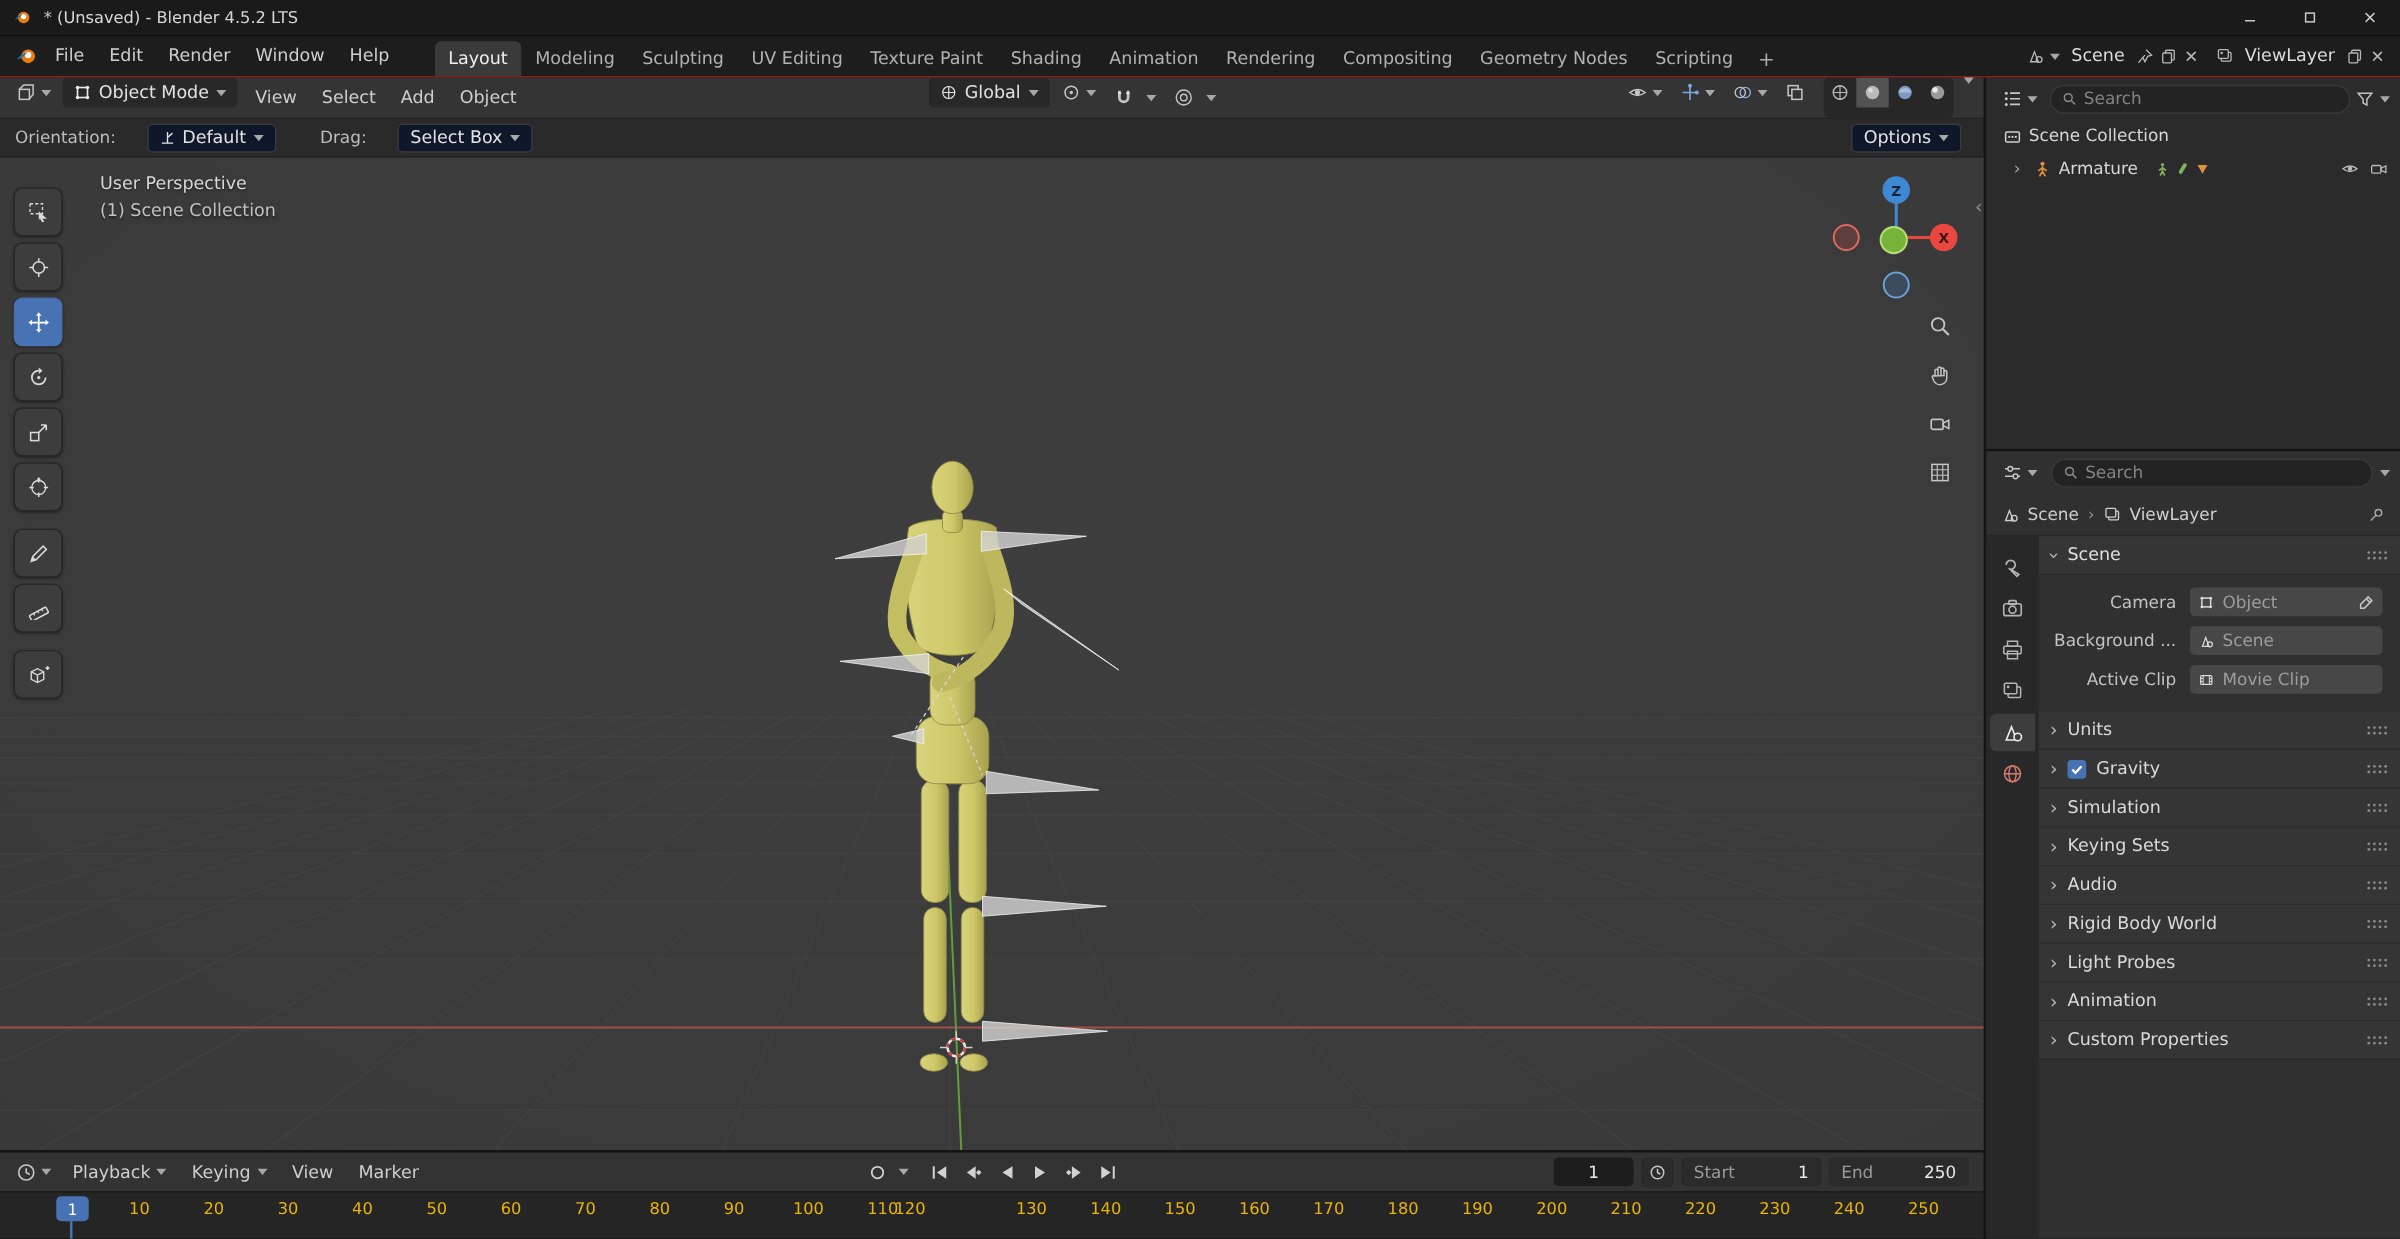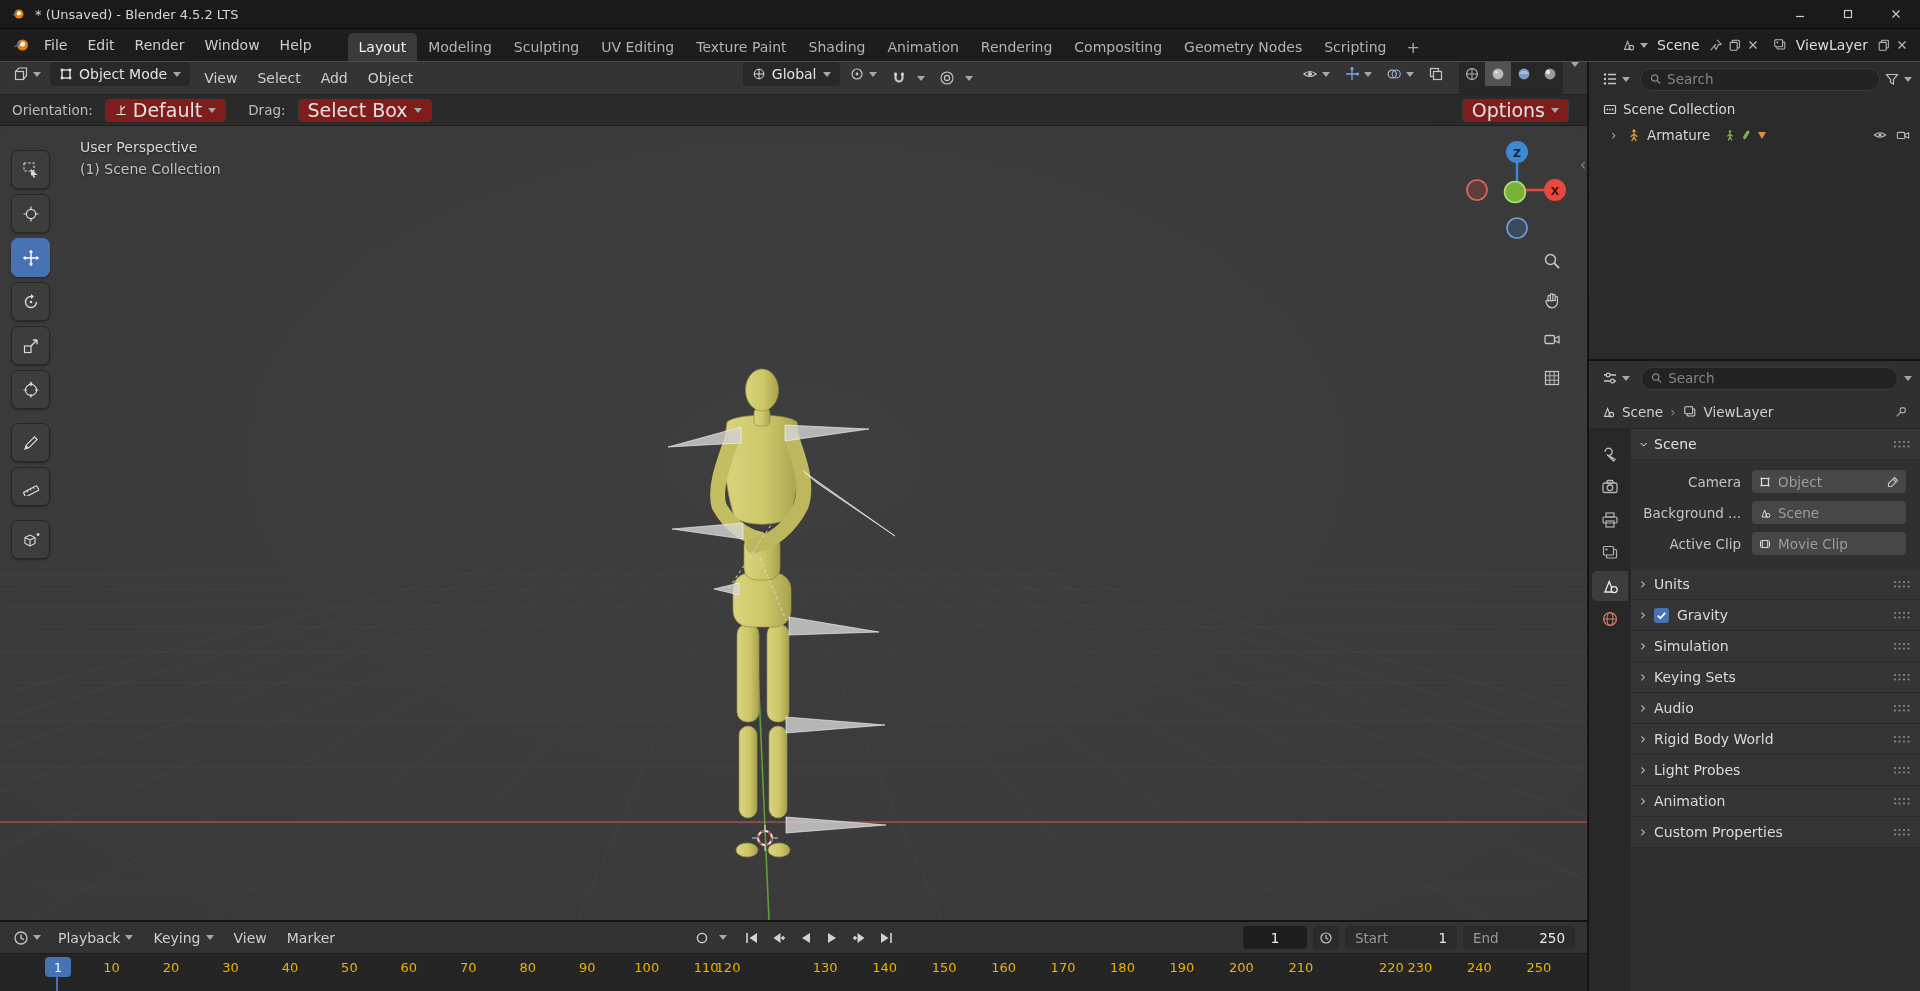--- a/index.html
+++ b/index.html
@@ -37,23 +37,23 @@
   .vp-header{height:33px;background:#343434;display:flex;align-items:center;padding:0 8px;gap:4px;border-bottom:1px solid #222;flex:none}
   .hdr-left,.hdr-mid,.hdr-right{display:flex;gap:4px;height:100%}
   .hdr-mid{margin:0 auto}
   .dd{display:flex;align-items:center;gap:6px;background:#282828;border-radius:4px;padding:0 9px;height:24px;color:#e3e3e3;white-space:nowrap}
   .icon-dd{display:flex;align-items:center;gap:4px;padding:0 5px;height:24px;border-radius:4px;color:#c6c6c6}
   .icon-btn{display:flex;align-items:center;justify-content:center;width:26px;height:24px;border-radius:4px;background:transparent;border:none;color:#c6c6c6}
   .seg{display:flex;align-items:center}
   .shading-group{display:flex;background:#272727;border-radius:4px;overflow:hidden;margin-left:6px}
   .shade-btn{width:26px;height:24px;display:flex;align-items:center;justify-content:center;border:none;background:transparent;color:#bdbdbd}
   .shade-btn.active{background:#525252}
-  .vp-subheader{height:31px;background:#2a2a2a;display:flex;align-items:center;gap:12px;padding:0 12px;border-bottom:1px solid #1e1e1e;flex:none;font-size:13.5px}
+  .vp-subheader{height:31px;background:#2a2a2a;display:flex;align-items:center;gap:25px;padding:0 12px;border-bottom:1px solid #1e1e1e;flex:none;font-size:13.5px}
   .sub-label{color:#bdbdbd}
-  .dd.small{height:23px;font-size:19px;background:#7f1d1d;border:1px solid #3c3c3c}
+  .dd.small{height:23px;font-size:14px;background:#0f172a;border:1px solid #3c3c3c}
   .spacer{flex:1}
 
   
   .viewport{flex:1;position:relative;background:radial-gradient(ellipse at 50% 42%,#3e3e3e 0%,#393939 100%);overflow:hidden;min-height:0}
   .scene-svg{position:absolute;inset:0;width:100%;height:100%}
   .vp-overlay-text{position:absolute;left:80px;top:10px;line-height:22px;color:#d8d8d8;text-shadow:0 1px 2px rgba(0,0,0,.5);pointer-events:none}
   .vp-overlay-text .l2{color:#c2c2c2}
   .toolbar{position:absolute;left:11px;top:24px;display:flex;flex-direction:column}
   .tool-btn{width:39px;height:39px;border-radius:7px;background:#3d3d3d;border:1px solid #272727;display:flex;align-items:center;justify-content:center;color:#dadada;margin-bottom:5px;box-shadow:0 1px 2px rgba(0,0,0,.35)}
   .tool-btn.active{background:#4772b3;border-color:#4772b3;color:#fff}
@@ -646,21 +646,21 @@
           <span class="tick" style="left: 728px;">120</span>
           <span class="tick" style="left: 825.163px;">130</span>
           <span class="tick" style="left: 884.633px;">140</span>
           <span class="tick" style="left: 944.103px;">150</span>
           <span class="tick" style="left: 1003.57px;">160</span>
           <span class="tick" style="left: 1063.04px;">170</span>
           <span class="tick" style="left: 1122.51px;">180</span>
           <span class="tick" style="left: 1181.98px;">190</span>
           <span class="tick" style="left: 1241.45px;">200</span>
           <span class="tick" style="left: 1300.92px;">210</span>
-          <span class="tick" style="left: 1360.39px; margin-left: 31px;">220</span>
+          <span class="tick" style="left: 1360.39px;">220</span>
           <span class="tick" style="left: 1419.86px;">230</span>
           <span class="tick" style="left: 1479.33px;">240</span>
           <span class="tick" style="left: 1538.8px;">250</span>
         </div>
       <div class="playhead">
           <span>1</span>
         </div>
       <div class="playhead-line"></div>
     </div>
   </div>

